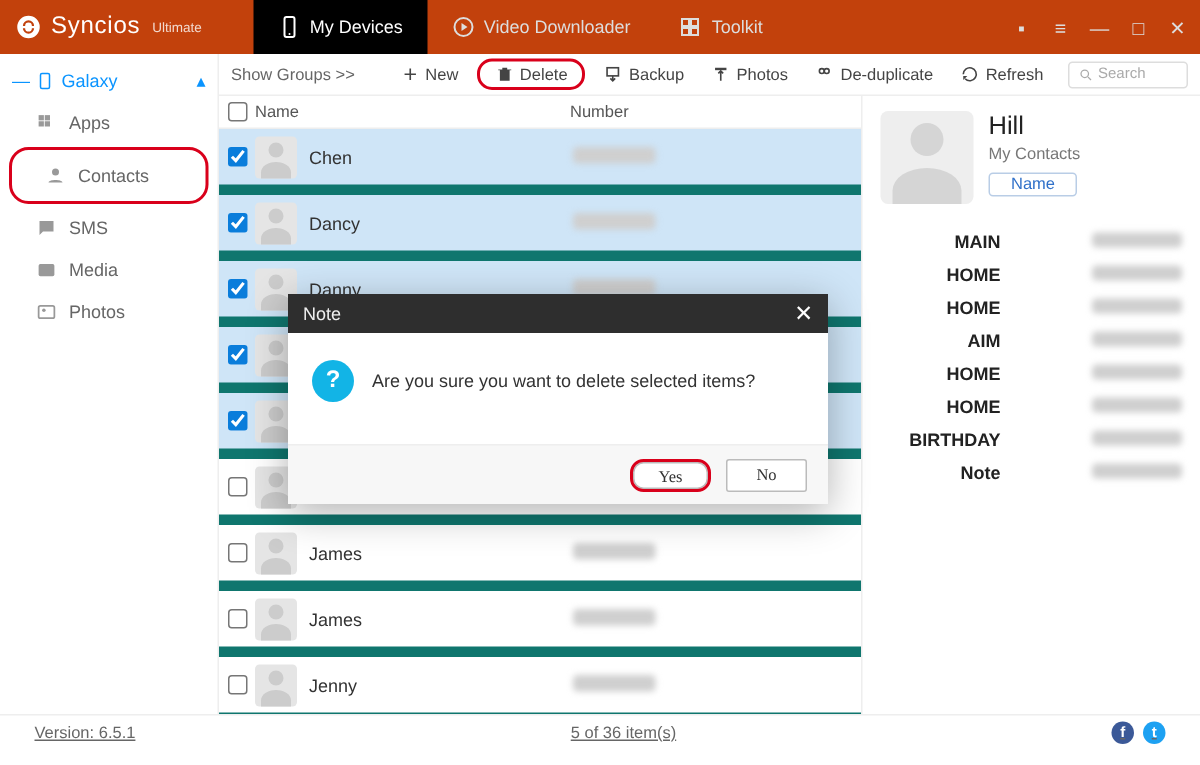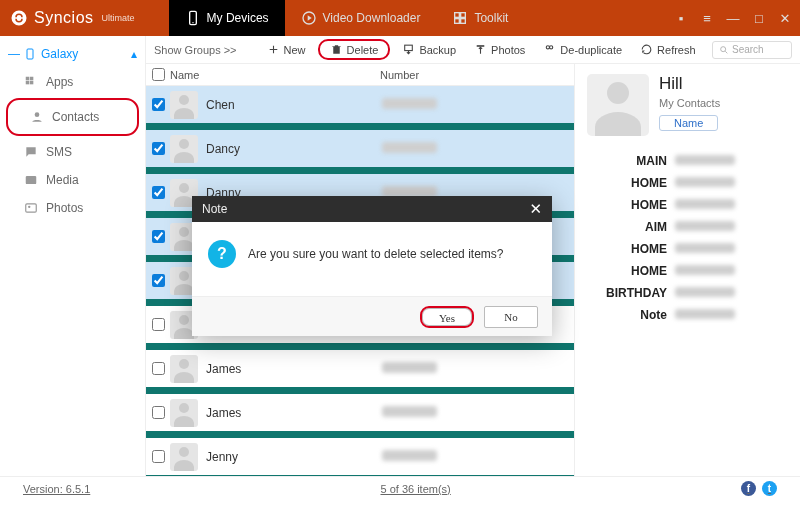--- a/index.html
+++ b/index.html
@@ -46,21 +46,21 @@
   .blur-pill { display: inline-block; width: 55px; height: 11px; background: #cfcfcf; border-radius: 3px; filter: blur(2px); }
   .detail { width: 225px; padding: 10px 12px; font-size: 12px; color: #444; }
   .detail-head { display: flex; gap: 10px; }
   .avatar-lg { width: 62px; height: 62px; background: #eee; border-radius: 5px; position: relative; overflow: hidden; }
   .avatar-lg::before { content: ""; position: absolute; top: 8px; left: 20px; width: 22px; height: 22px; background: #d5d5d5; border-radius: 50%; }
   .avatar-lg::after { content: ""; position: absolute; bottom: -6px; left: 8px; width: 46px; height: 30px; background: #d5d5d5; border-radius: 50% 50% 0 0; }
   .detail-name { font-size: 17px; font-weight: 500; color: #222; }
   .detail-group { font-size: 11px; color: #777; margin-top: 3px; }
   .edit-btn { display: inline-block; border: 1px solid #b9cde6; color: #2f70c9; font-size: 11px; padding: 1px 14px; border-radius: 3px; margin-top: 6px; cursor: pointer; }
   .fields { margin-top: 14px; }
-  .field { display: flex; align-items: center; gap: 8px; padding: 4px 0 4px 0; }
+  .field { display: flex; align-items: center; gap: 8px; padding: 4px 0 4px 0; justify-content: space-between; }
   .field .label { width: 80px; text-align: right; font-size: 12px; font-weight: 600; color: #222; }
   .field .value .blur-pill { height: 10px; width: 60px; }
   .statusbar { height: 24px; border-top: 1px solid #eee; display: flex; align-items: center; padding: 0 23px; color: #666; font-size: 11px; text-decoration: underline; }
   .statusbar .center { flex: 1; text-align: center; }
   .social { display: flex; gap: 6px; }
   .social span { width: 15px; height: 15px; border-radius: 50%; display: inline-flex; align-items: center; justify-content: center; color: #fff; font-size: 10px; font-weight: bold; }
   input[type=checkbox] { accent-color: #0a7ddb; width: 13px; height: 13px; }
   
   .modal { position: absolute; left: 192px; top: 196px; width: 360px; background: #fff; box-shadow: 0 6px 25px rgba(0,0,0,.3); }
   .modal-title { background: #2e2e2e; color: #eee; font-size: 12px; height: 26px; display: flex; align-items: center; padding: 0 10px; }

